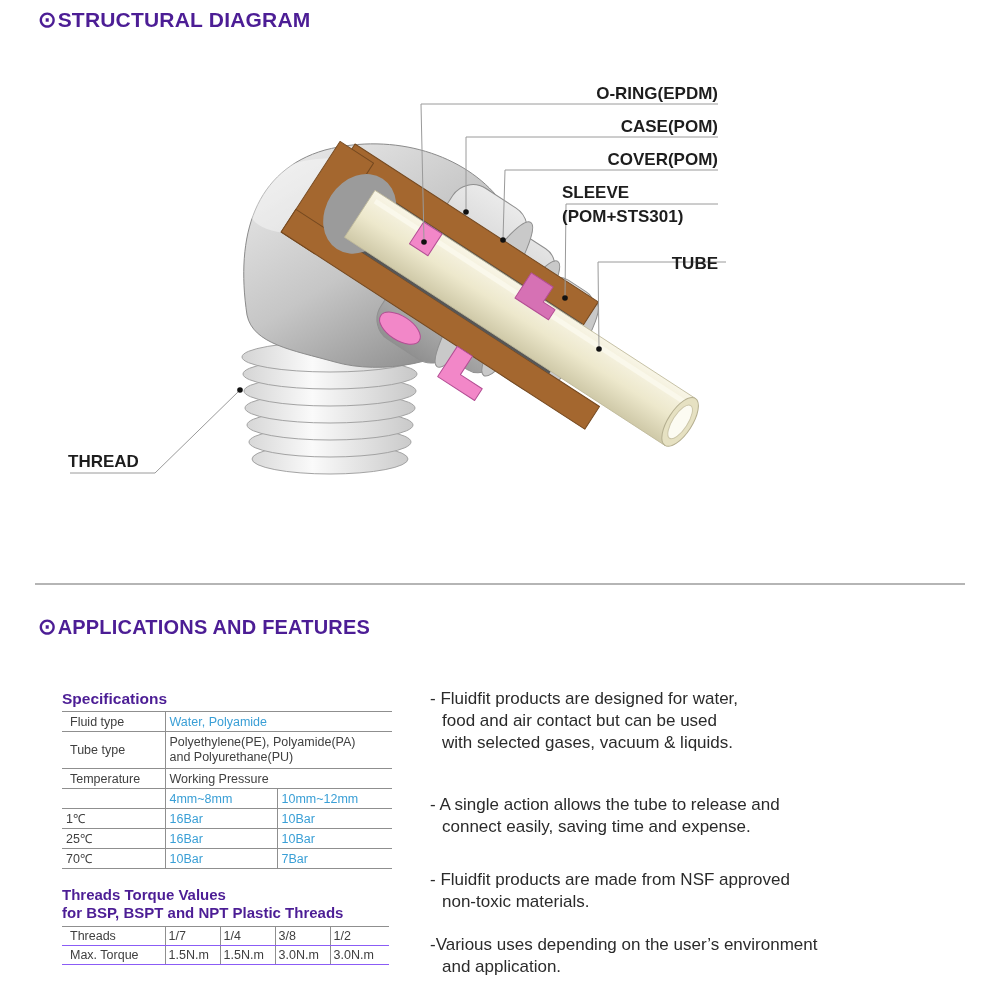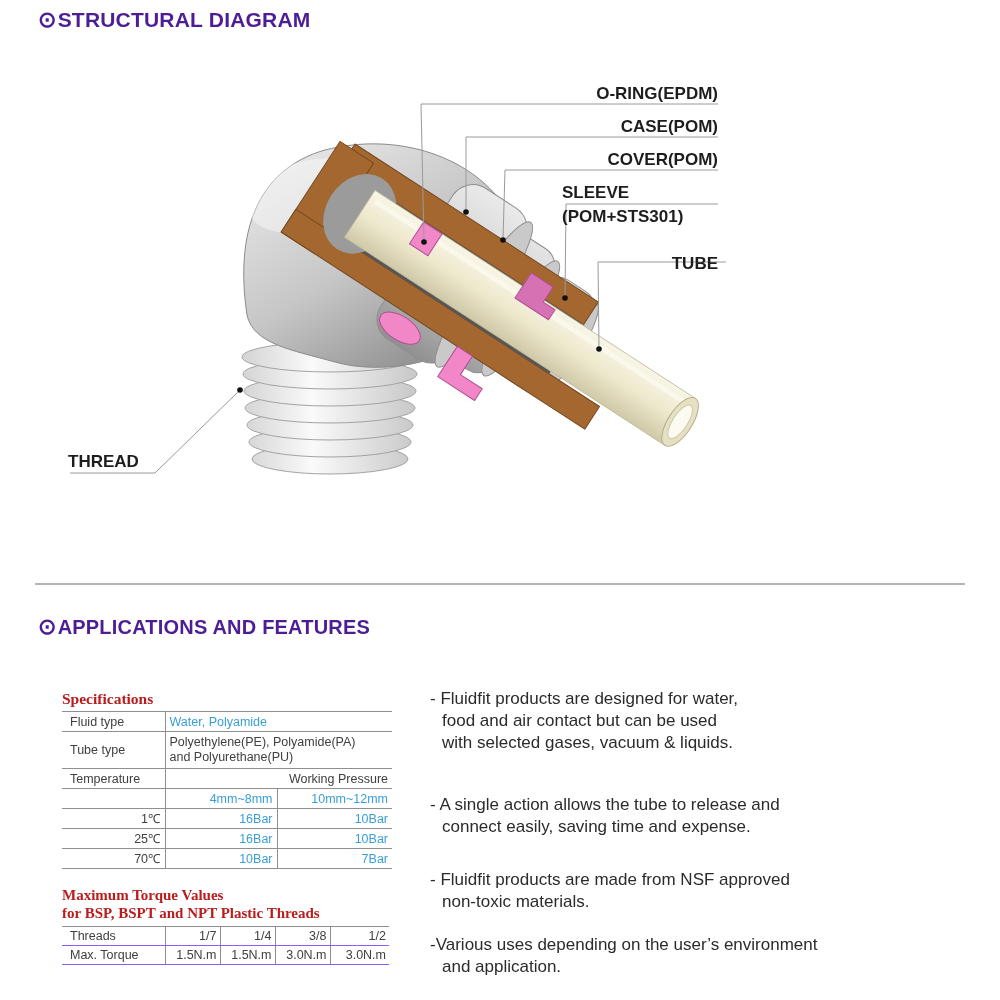--- a/index.html
+++ b/index.html
@@ -9,31 +9,31 @@
   
   .sec-head{color:#4c1d95;font-weight:bold;font-size:21px;letter-spacing:0.2px;white-space:nowrap;}
   .sec-head .dot{font-size:22px;font-weight:bold;margin-right:1px;}
   
   .dlabel{color:#1d1d1d;font-weight:600;font-size:17px;white-space:nowrap;}
   .dlabel.right{right:282px;text-align:right;}
   .sleeve-wrap{right:282px;width:156px;text-align:left;}
   
   .separator{left:35px;top:583px;width:930px;height:2px;background:#b5b5b5;}
   
-  .tbl-title{color:#b91c1c;font-weight:bold;font-size:15.5px;line-height:18px;white-space:nowrap;font-family:Liberation Serif, serif;}
+  .tbl-title{color:#4c1d95;font-weight:bold;font-size:15.5px;line-height:18px;white-space:nowrap;}
   table{border-collapse:collapse;table-layout:fixed;}
   .spec-table{width:330px;font-size:12.5px;color:#404040;}
   .spec-table td{border-top:1px solid #8f8f8f;border-bottom:1px solid #8f8f8f;
                  padding:1px 4px;vertical-align:middle;height:17px;overflow:hidden;}
   .torque-table{width:327px;font-size:12.5px;color:#404040;}
   .torque-table td{border-top:1px solid #8f8f8f;border-bottom:1px solid #8b5cf6;
                    padding:1px 3px;vertical-align:middle;height:16px;overflow:hidden;}
   .vline{border-left:1px solid #8f8f8f !important;}
   .blue{color:#3A9FD6;}
-  .ctr{text-align:right;}
+  .ctr{text-align:left;}
   .pl{padding-left:8px !important;}
   .wrapcell{max-width:204px;line-height:15px;padding-top:2px;padding-bottom:2px;}
   
   .feature{left:430px;width:555px;color:#2b2b2b;font-size:17px;line-height:22px;}
   .feature .cont{padding-left:12px;}
 </style>
 </head>
 <body>
 
 <div class="abs sec-head" style="left:38px;top:7px;">
@@ -187,21 +187,21 @@
     <tr>
       <td class="ctr">70℃</td>
       <td class="vline ctr blue">10Bar</td>
       <td class="vline ctr blue">7Bar</td>
     </tr>
   </tbody>
     </table>
 </div>
 
 <div class="abs" style="left:62px;top:886px;width:332px;">
-  <div class="tbl-title" style="font-size:15px;">Maximum Torque Values</div>
+  <div class="tbl-title" style="font-size:15px;">Threads Torque Values</div>
   <div class="tbl-title" style="font-size:15px;">for BSP, BSPT and NPT Plastic Threads</div>
   <table class="torque-table" style="margin-top:4px;">
     <colgroup>
         <col style="width:103px">
         <col style="width:55px">
         <col style="width:55px">
         <col style="width:55px">
         <col style="width:59px">
       </colgroup>
     <tbody>

